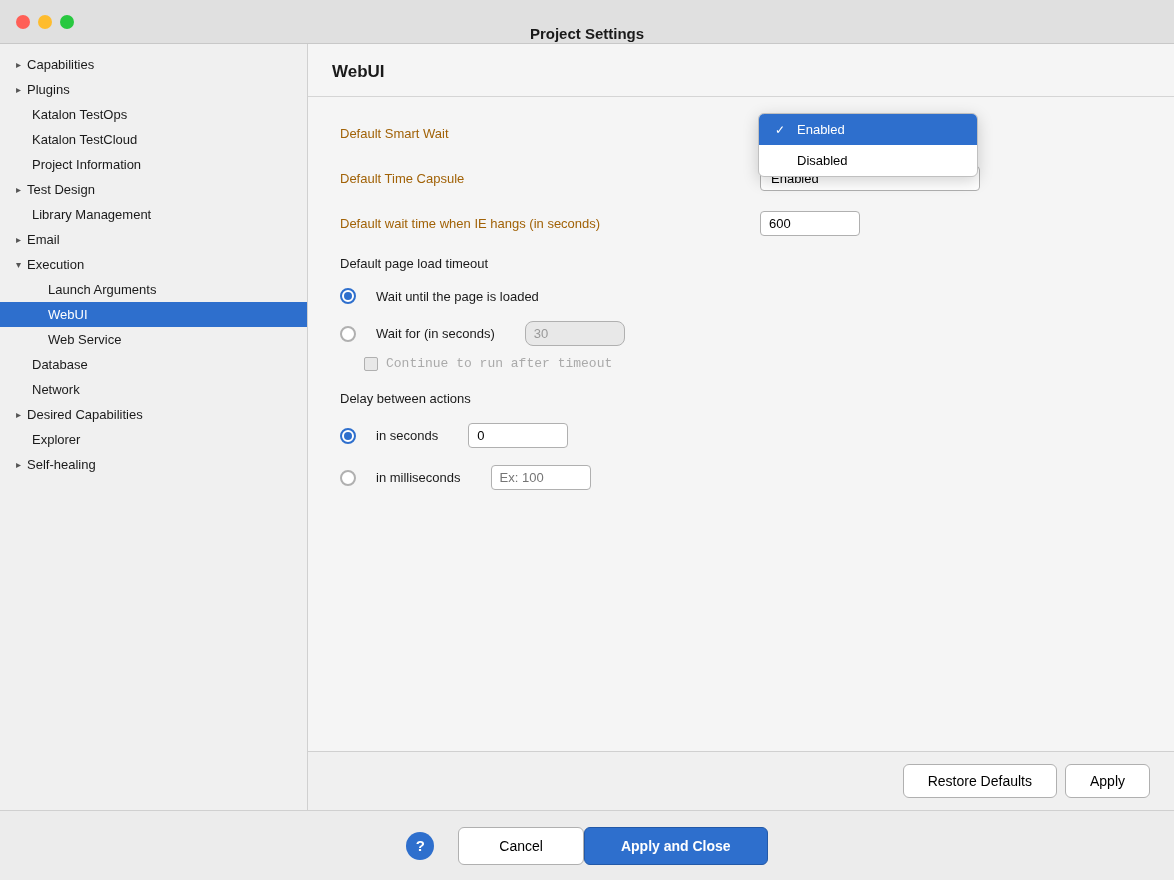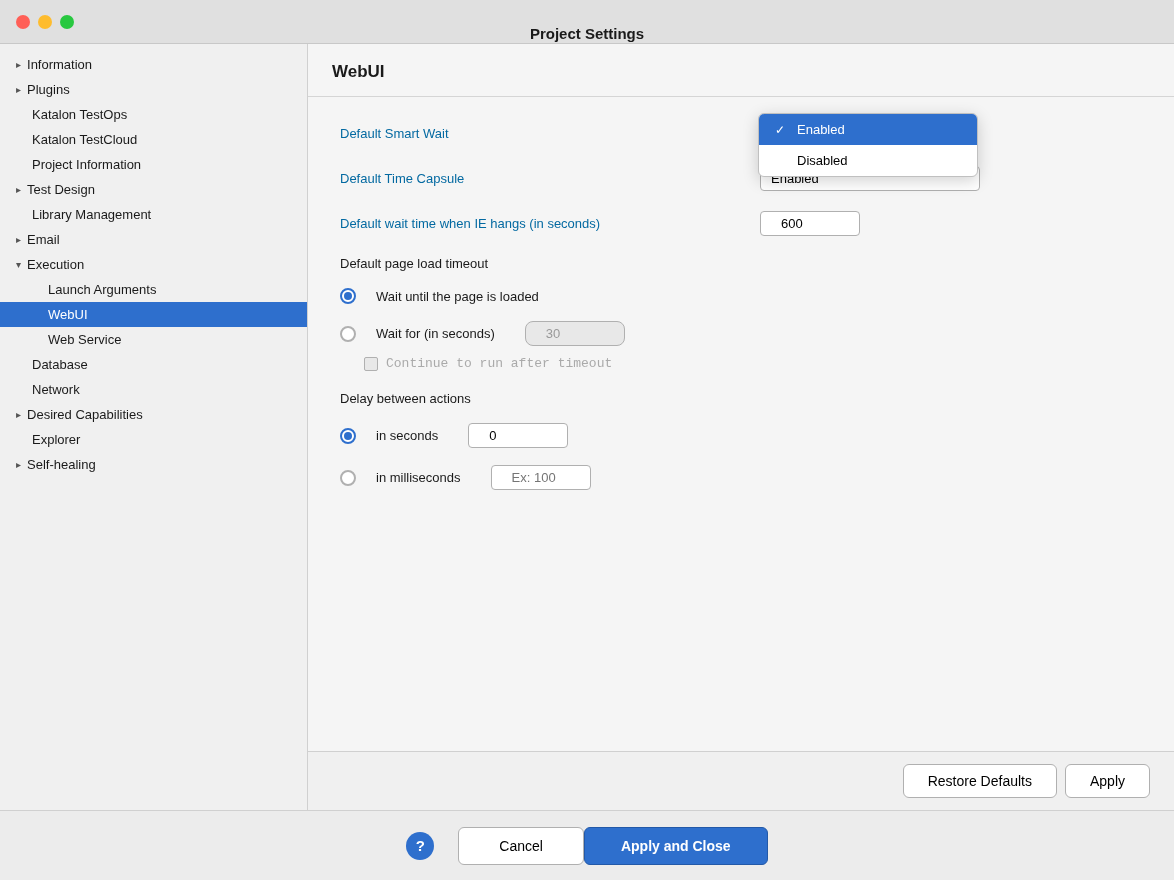--- a/index.html
+++ b/index.html
@@ -109,21 +109,21 @@
       overflow-y: auto;
     }
 
     .form-row {
       display: flex;
       align-items: center;
       margin-bottom: 20px;
     }
     .form-label {
       min-width: 420px;
-      color: #0369a1;
+      color: #a16207;
       font-size: 13px;
     }
 
     
     .dropdown-wrapper {
       position: relative;
     }
     .dropdown-btn {
       background: white;
       border: 1px solid #b0b0b0;
@@ -161,21 +161,21 @@
     }
     .check-mark {
       font-size: 12px;
       width: 14px;
     }
 
     
     .text-input {
       border: 1px solid #b0b0b0;
       border-radius: 4px;
-      padding: 4px 20px;
+      padding: 4px 8px;
       font-size: 13px;
       background: white;
       width: 100px;
     }
     .text-input:disabled {
       background: #e8e8e8;
       color: #999;
       border-radius: 8px;
     }
 
@@ -327,21 +327,21 @@
   </div>
   <span class="titlebar-title">Project Settings</span>
 </div>
 
 <div class="main-content">
 
   <div class="sidebar">
 
   <div class="sidebar-item" style="padding-left: 16px;">
         <span class="chevron">▸</span>
-        <span>Information</span>
+        <span>Capabilities</span>
       </div>
       <div class="sidebar-item" style="padding-left: 16px;">
         <span class="chevron">▸</span>
         <span>Plugins</span>
       </div>
       <div class="sidebar-item" style="padding-left: 16px;">
         <span style="width: 16px; display: inline-block;"></span>
         <span>Katalon TestOps</span>
       </div>
       <div class="sidebar-item" style="padding-left: 16px;">

